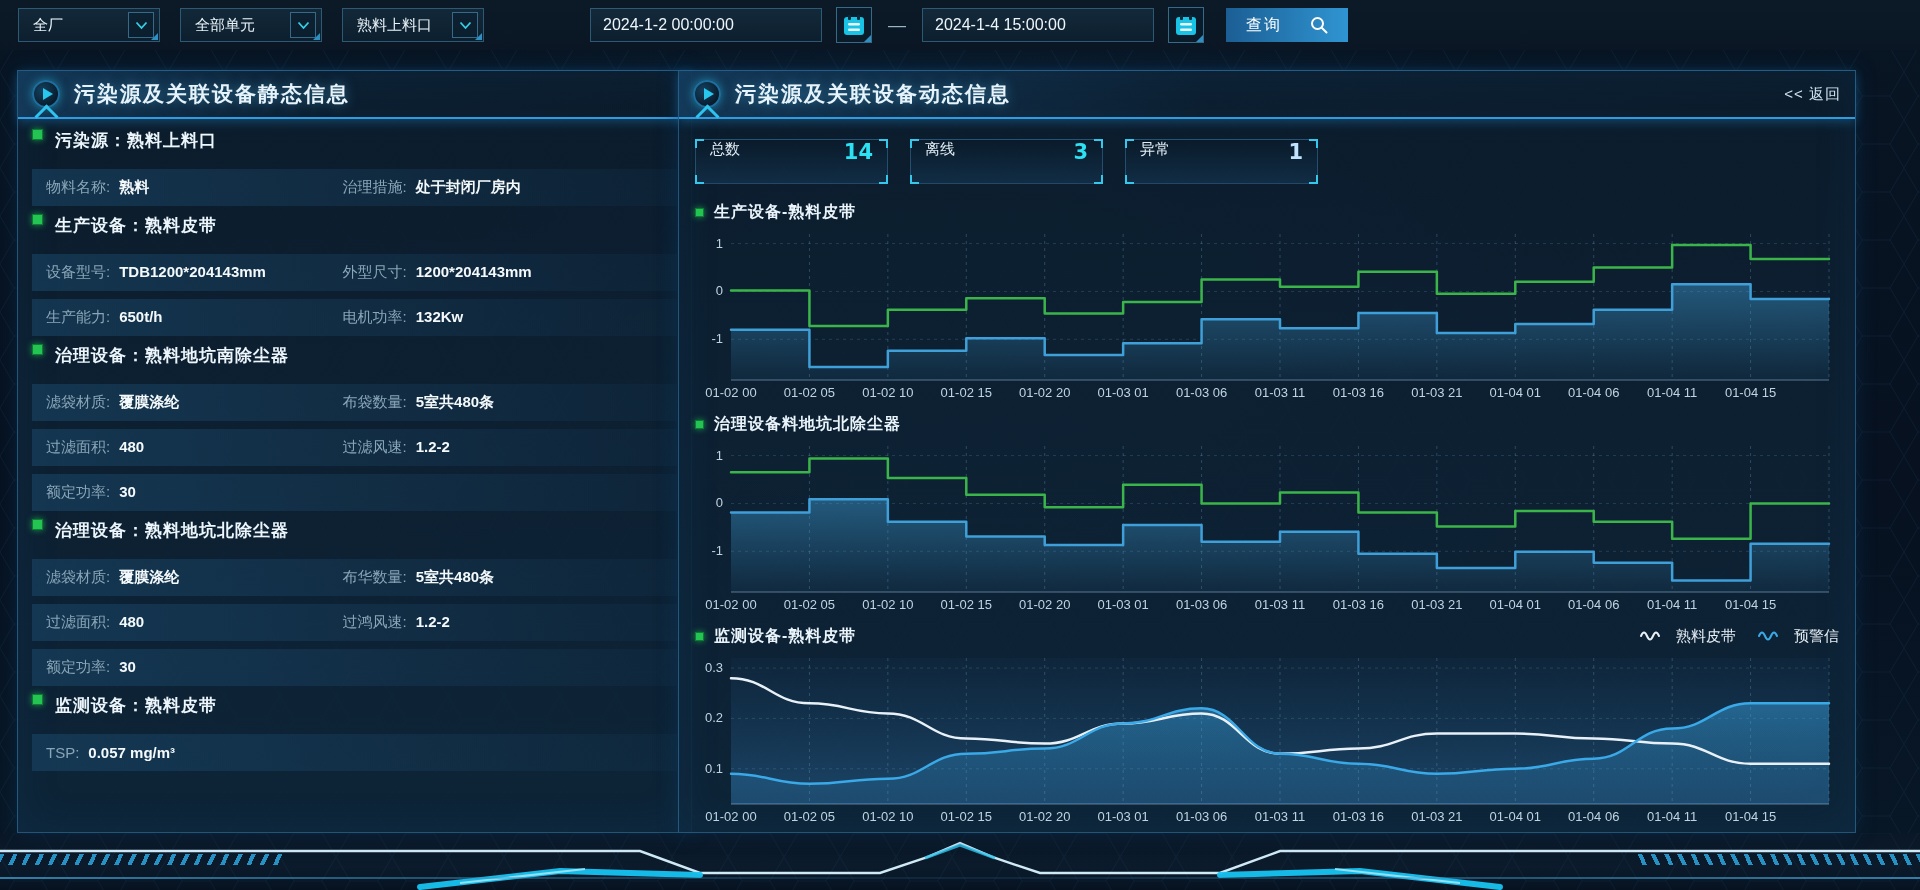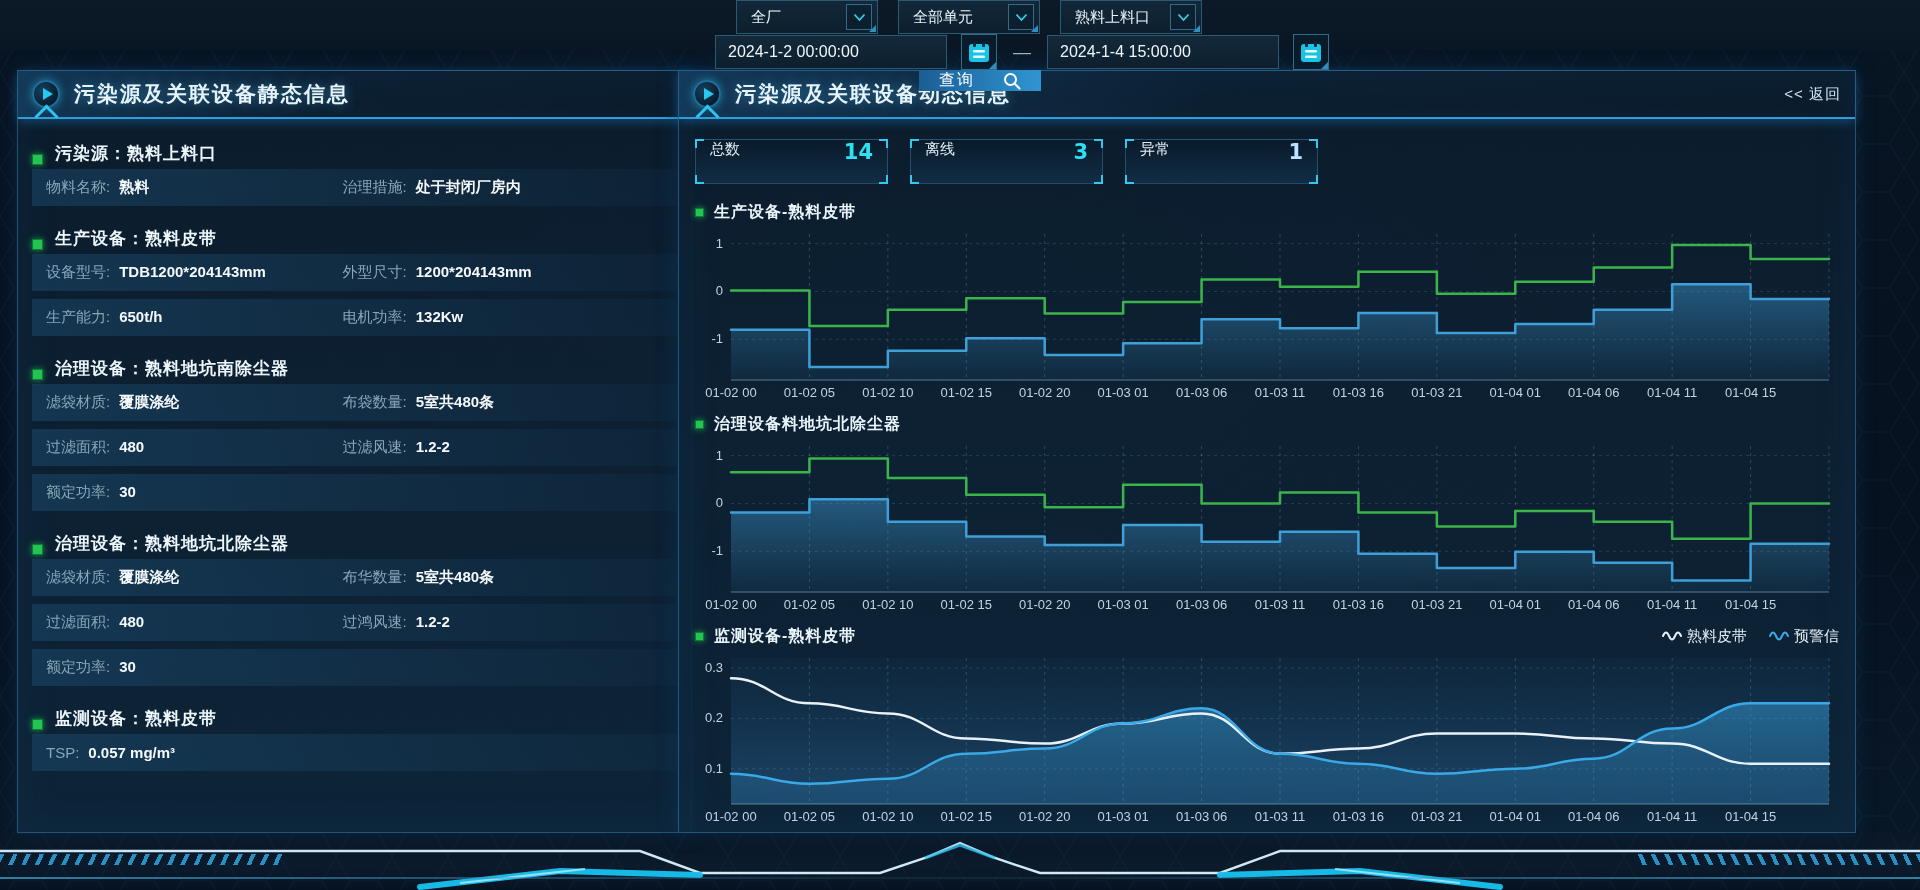--- a/index.html
+++ b/index.html
@@ -11,21 +11,21 @@
       radial-gradient(1200px 600px at 50% 35%, #0c2236 0%, rgba(12,34,54,0) 60%),
       linear-gradient(180deg,#081523 0%, #071120 55%, #081827 100%);
     color:#e8f2f8;
   }
   .bg-hex { position:absolute; inset:0; z-index:0; pointer-events:none; }
 
   
   .toolbar {
     position:absolute; top:0; left:0; right:0; height:50px; z-index:5;
     background:linear-gradient(180deg,#0c1a28,#0a1624);
-    display:flex; align-items:center; padding-left:18px;flex-direction:column;
+    display:flex; align-items:center; padding-left:18px;
   }
   .filter-group { display:flex; gap:20px; }
   .select-box {
     width:142px; height:34px; display:flex; align-items:center; justify-content:space-between;
     padding:0 5px 0 14px; cursor:pointer; position:relative;
     background:linear-gradient(180deg,#122838 0%, #0d1f2e 100%);
     border:1px solid #2c5a75;
   }
   .select-box::after { content:""; position:absolute; right:1px; bottom:1px;
     border-left:7px solid transparent; border-bottom:7px solid #2f8fc0; }
@@ -73,21 +73,21 @@
     border:2px solid #1e6e9e; box-shadow:0 0 10px rgba(41,200,238,.55);
     display:flex; align-items:center; justify-content:center; }
   .play-icon span { display:block; width:0; height:0; margin-left:3px;
     border-top:6px solid transparent; border-bottom:6px solid transparent; border-left:10px solid #29c8ee; }
   .panel-title { margin-left:14px; font-size:21px; font-weight:bold; letter-spacing:2px;
     color:#e6f3fb; text-shadow:0 0 12px rgba(80,190,240,.5); }
   .back-link { margin-left:auto; font-size:15px; color:#cfe3f0; cursor:pointer; letter-spacing:1px; }
 
   
   .static-body { padding:10px 14px; }
-  .section-title { display:flex; align-items:flex-end; gap:12px; height:36px; }
+  .section-title { display:flex; align-items:flex-start; gap:12px; height:36px; }
   .bullet { width:11px; height:11px; background:#24c453; border:1px solid #0e7a33;
     box-shadow:0 0 6px rgba(36,196,83,.7); flex:0 0 auto; }
   .section-title .st-text { font-size:17px; font-weight:bold; color:#ecf6fc; letter-spacing:1px; }
   .data-row { display:flex; align-items:center; height:37px; margin:4px 0 8px 0; padding:0 0 0 14px;
     background:linear-gradient(90deg, rgba(28,76,112,.5) 0%, rgba(28,76,112,.22) 70%, rgba(28,76,112,.1) 100%); }
   .pair { display:flex; align-items:baseline; }
   .pair.first { width:47%; }
   .lbl { font-size:15px; color:#89a6b8; }
   .val { font-size:15px; font-weight:bold; color:#f4f9fc; margin-left:9px; }
 
@@ -104,21 +104,21 @@
   .cor.tl { left:-1px; top:-1px; border-left:2px solid #36c8ec; border-top:2px solid #36c8ec; }
   .cor.tr { right:-1px; top:-1px; border-right:2px solid #36c8ec; border-top:2px solid #36c8ec; }
   .cor.bl { left:-1px; bottom:-1px; border-left:2px solid #36c8ec; border-bottom:2px solid #36c8ec; }
   .cor.br { right:-1px; bottom:-1px; border-right:2px solid #36c8ec; border-bottom:2px solid #36c8ec; }
 
   .chart-block { margin-bottom:6px; }
   .chart-head { display:flex; align-items:center; gap:10px; height:28px; }
   .chart-head .bullet { width:9px; height:9px; }
   .chart-title { font-size:16px; font-weight:bold; color:#eaf4fb; letter-spacing:1px; }
   .legend { margin-left:auto; display:flex; gap:22px; align-items:center; }
-  .legend-item { display:flex; align-items:center; gap:1px; cursor:pointer; }
+  .legend-item { display:flex; align-items:center; gap:12px; cursor:pointer; }
   .legend-label { font-size:15px; color:#e6eef5; }
   .chart-svg { display:block; width:1146px; height:178px; }
 
   
   .footer { position:absolute; left:0; right:0; bottom:0; height:57px; z-index:1; overflow:hidden;
     background:linear-gradient(180deg,#0a1726 0%, #0b1b2c 60%, #071220 100%); }
   .footer svg { position:absolute; inset:0; }
   .hatch { position:absolute; top:21px; height:11px; width:285px;
     background:repeating-linear-gradient(115deg, #2ba6dd 0 4px, rgba(0,0,0,0) 4px 12px); opacity:.85; }
   .hatch.left { left:0; } .hatch.right { right:0; transform:scaleX(-1); }

